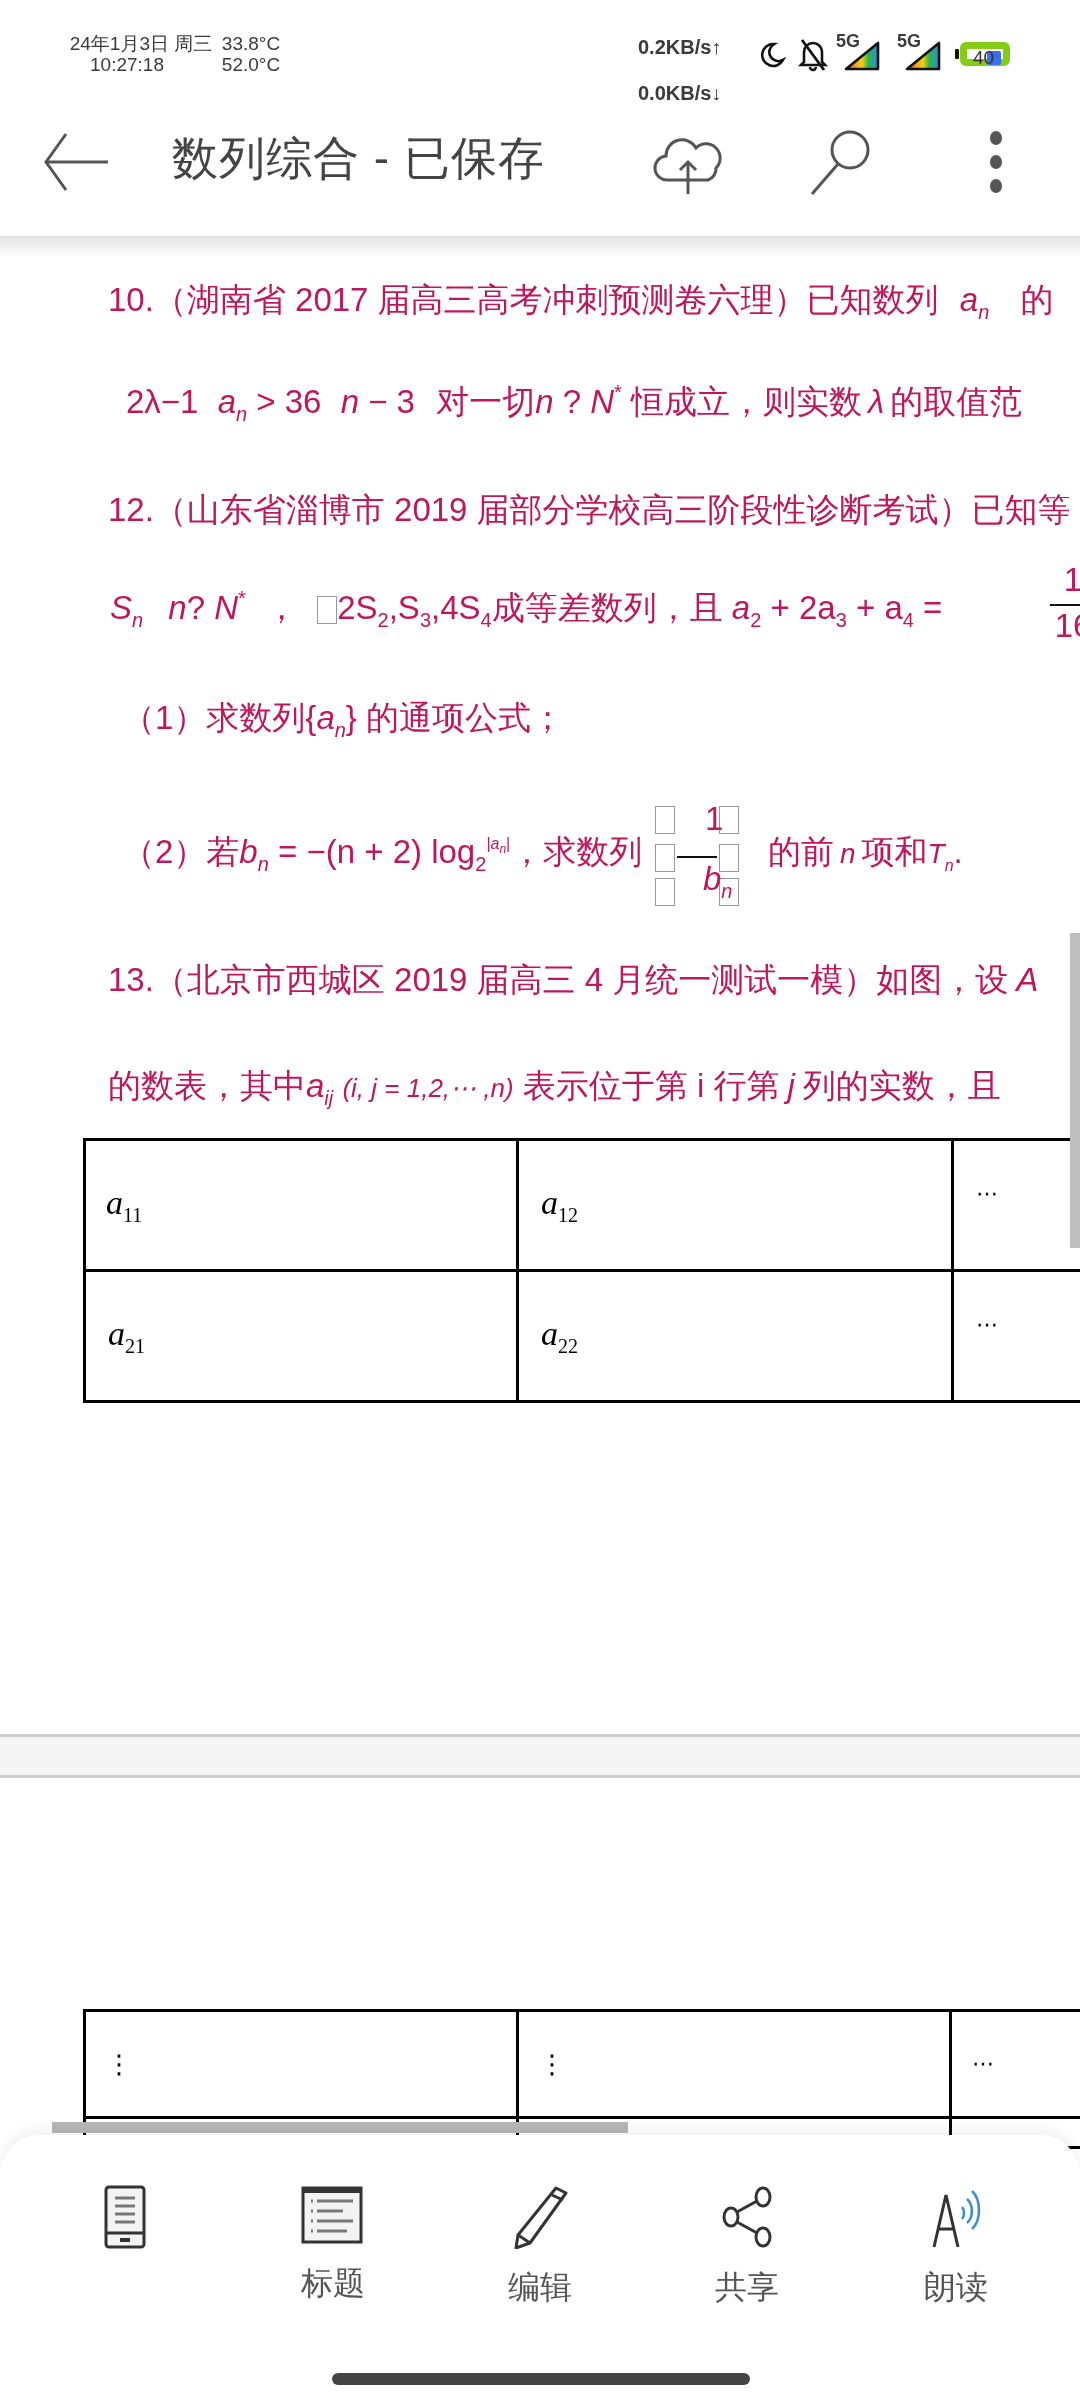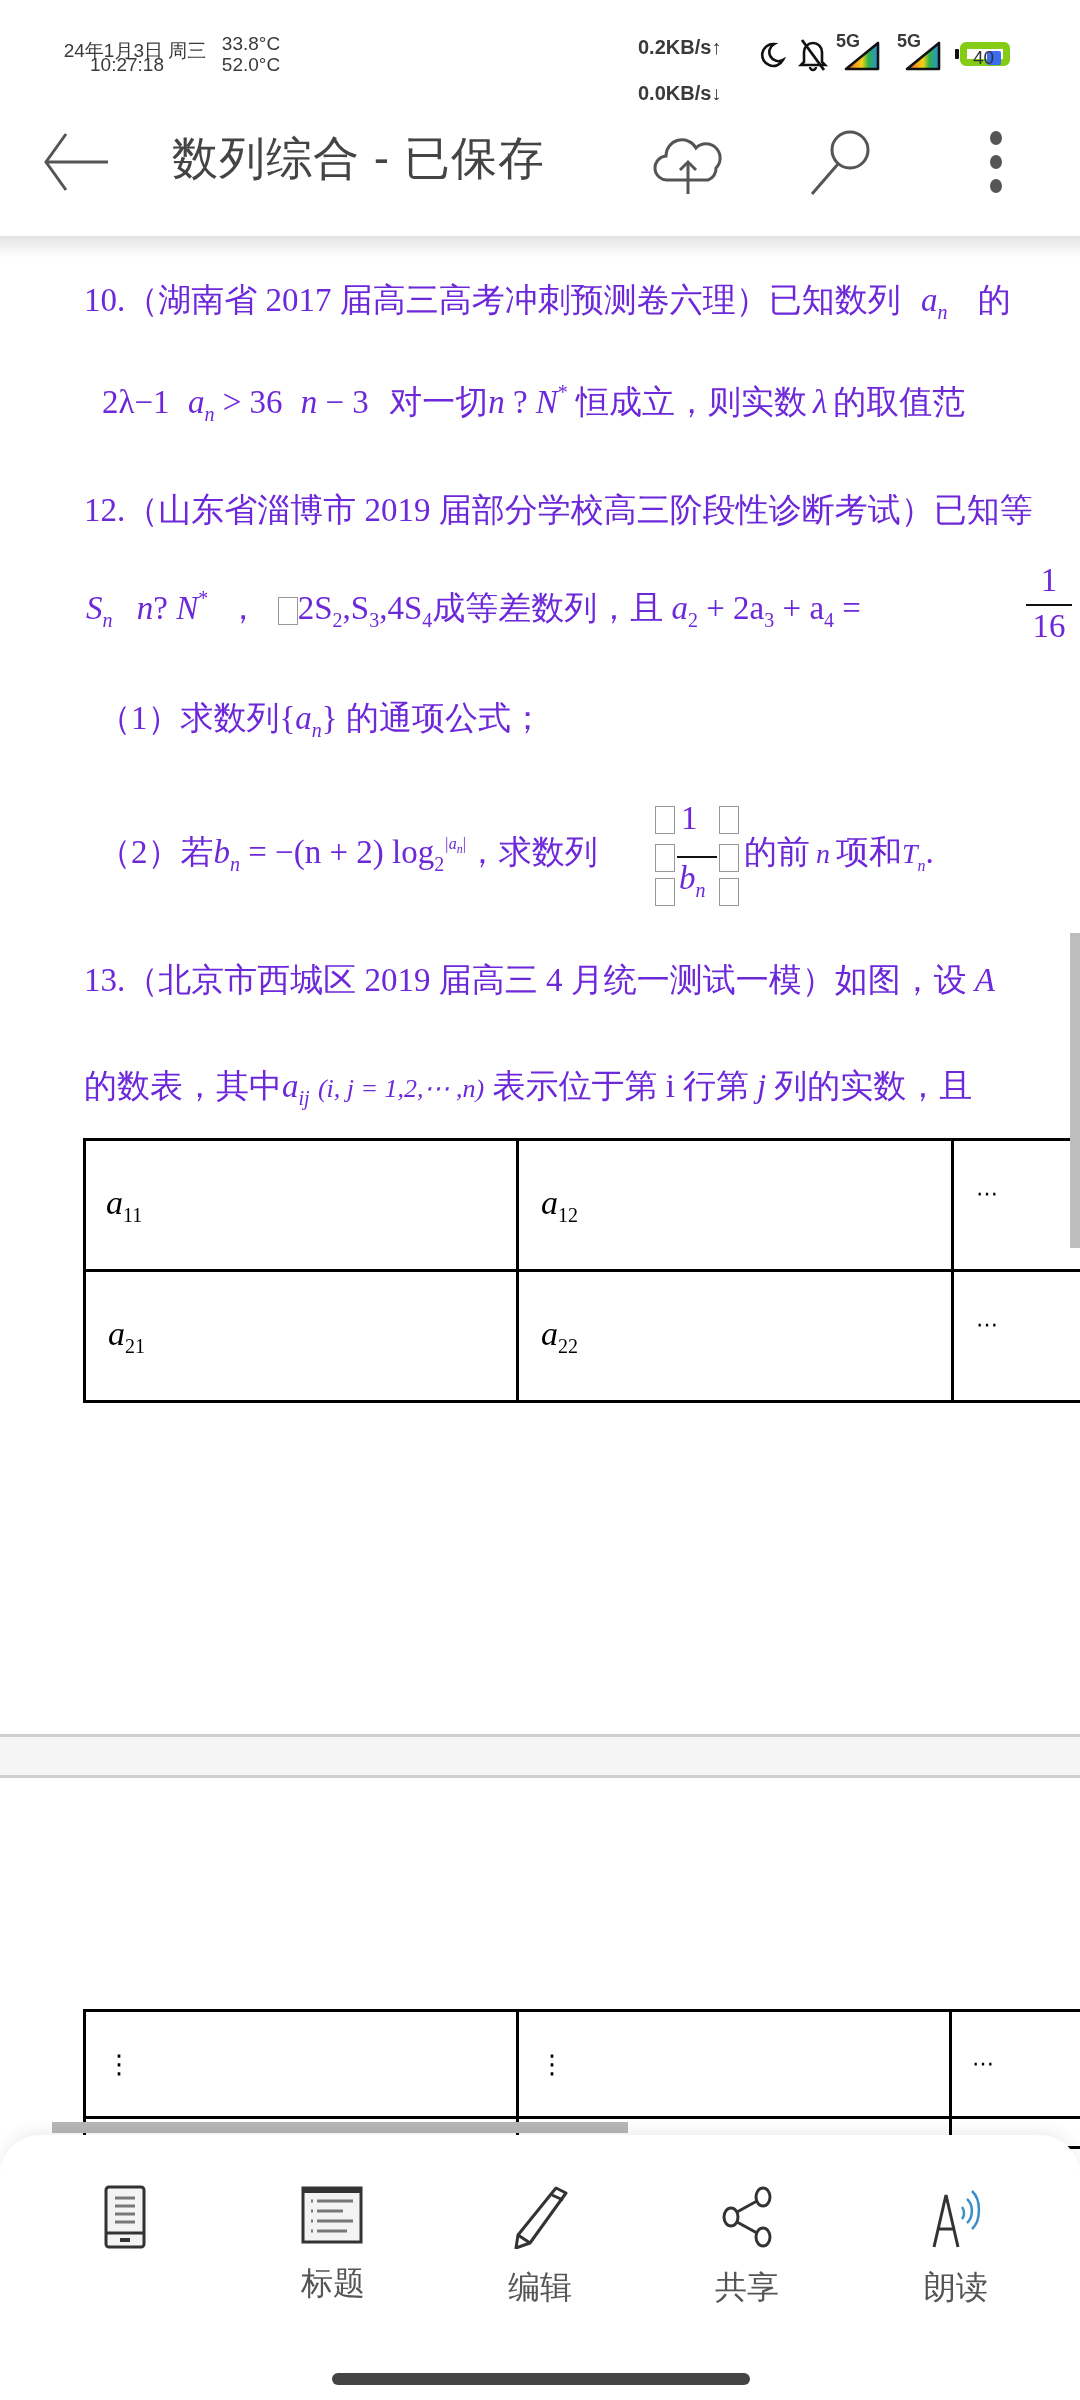--- a/index.html
+++ b/index.html
@@ -9,21 +9,21 @@
   
   .sb-text { font-family:"Liberation Sans", sans-serif; color:#3a3a3a; font-size:19px; line-height:21px; text-align:center; }
   .sb-net { font-family:"Liberation Sans", sans-serif; font-weight:bold; color:#3a3a3a; font-size:20px; line-height:22px; }
 
   
   .header { left:0; top:100px; width:1080px; height:136px; background:#fff; }
   .header-shadow { left:0; top:236px; width:1080px; height:22px; background:linear-gradient(#e4e4e4, rgba(255,255,255,0)); }
   .title { left:172px; top:128px; font-family:"Liberation Sans", sans-serif; font-size:46px; color:#444; letter-spacing:1px; }
 
   
-  .doc { font-family:Liberation Serif, serif; font-size:33px; color:#6d28d9; white-space:nowrap; }
+  .doc { font-family:Liberation Sans, sans-serif; font-size:33px; color:#be185d; white-space:nowrap;margin-left:24px; }
   .doc i { font-style:italic; }
   .sub { font-size:20px; vertical-align:-8px; font-style:italic; }
   .subn { font-size:20px; vertical-align:-8px; }
   .sup { font-size:20px; vertical-align:14px; }
   .boxch { display:inline-block; width:20px; height:28px; border:1.5px solid #999; vertical-align:middle; box-sizing:border-box; }
 
   table.mat { border-collapse:collapse; position:absolute; }
   table.mat td { border:3px solid #000; padding:0; vertical-align:middle; font-family:"Liberation Serif", serif; font-size:34px; }
 
   .page-sep { left:0; top:1734px; width:1080px; height:38px; background:#f5f5f5; border-top:3px solid #cfcfcf; border-bottom:3px solid #cfcfcf; }
@@ -33,21 +33,21 @@
 
   
   .toolbar { left:0; top:2135px; width:1080px; height:265px; background:#fff; border-radius:40px 40px 0 0; box-shadow:0 -6px 14px rgba(0,0,0,0.06); }
   .tb-item { position:absolute; top:2185px; width:180px; text-align:center; }
   .tb-label { font-family:"Liberation Sans", sans-serif; font-size:32px; color:#555; line-height:44px; margin-top:12px; }
   .home-ind { left:332px; top:2373px; width:418px; height:12px; border-radius:6px; background:#444; }
 </style>
 </head>
 <body>
 
-<div class="abs sb-text" style="left:60px;top:33px;width:150px;margin-top:7px;">24年1月3日 周三</div>
+<div class="abs sb-text" style="left:66px;top:33px;width:150px;">24年1月3日 周三</div>
 <div class="abs sb-text" style="left:52px;top:54px;width:150px;">10:27:18</div>
 <div class="abs sb-text" style="left:216px;top:33px;width:70px;">33.8°C</div>
 <div class="abs sb-text" style="left:216px;top:54px;width:70px;text-align:center;">52.0°C</div>
 
 <div class="abs sb-net" style="left:638px;top:36px;">0.2KB/s↑</div>
 <div class="abs sb-net" style="left:638px;top:58px;margin-top:24px;">0.0KB/s↓</div>
 
 <svg class="abs" style="left:756px;top:40px;" width="30" height="30" viewBox="0 0 30 30">
   <path d="M18 4 A11 11 0 1 0 27 20 A9 9 0 1 1 18 4 Z" fill="none" stroke="#111" stroke-width="2.6"></path>
 </svg>

